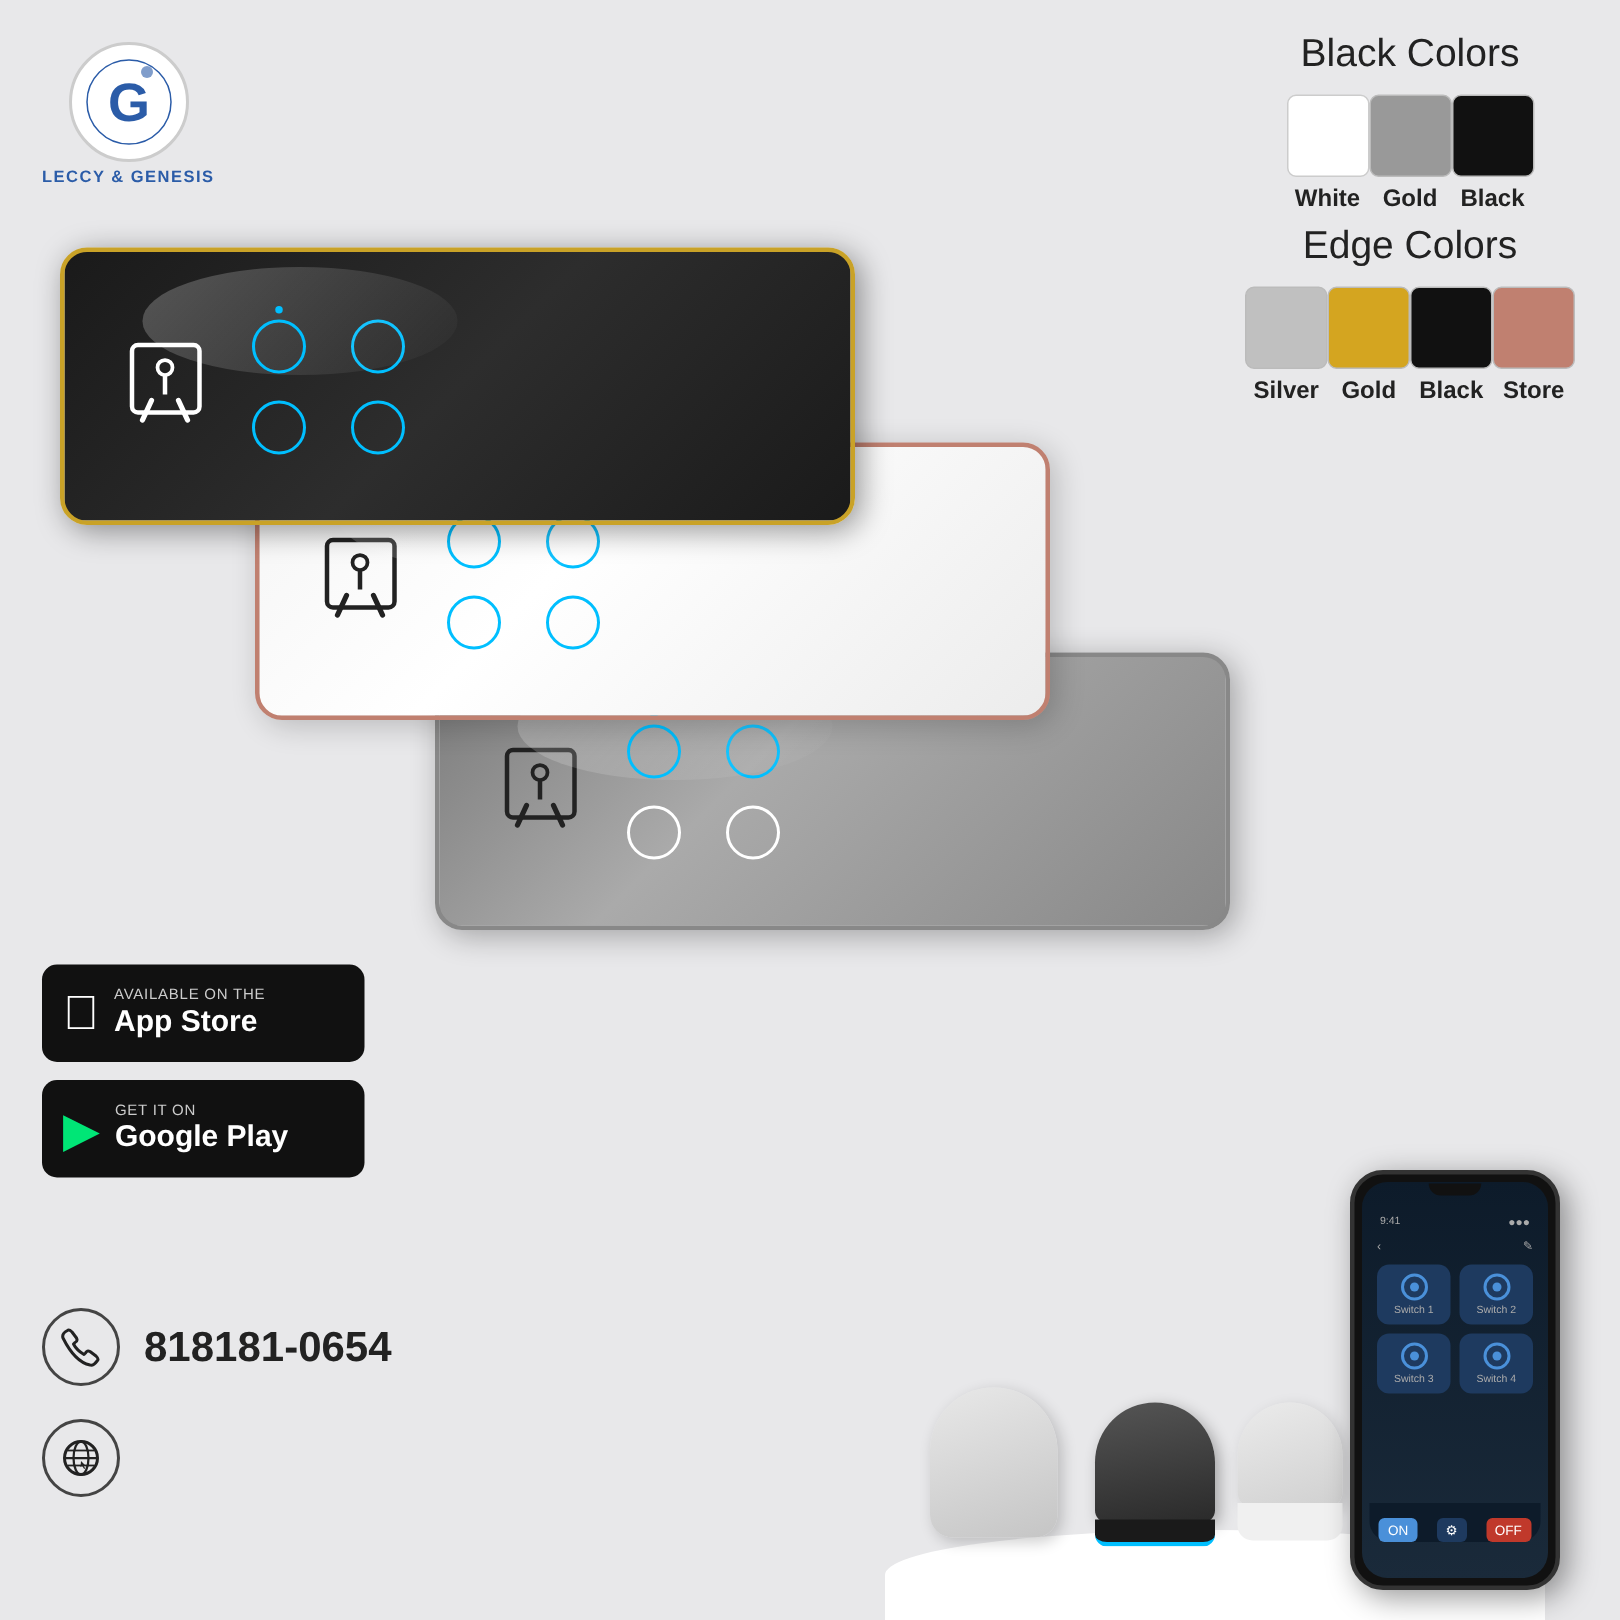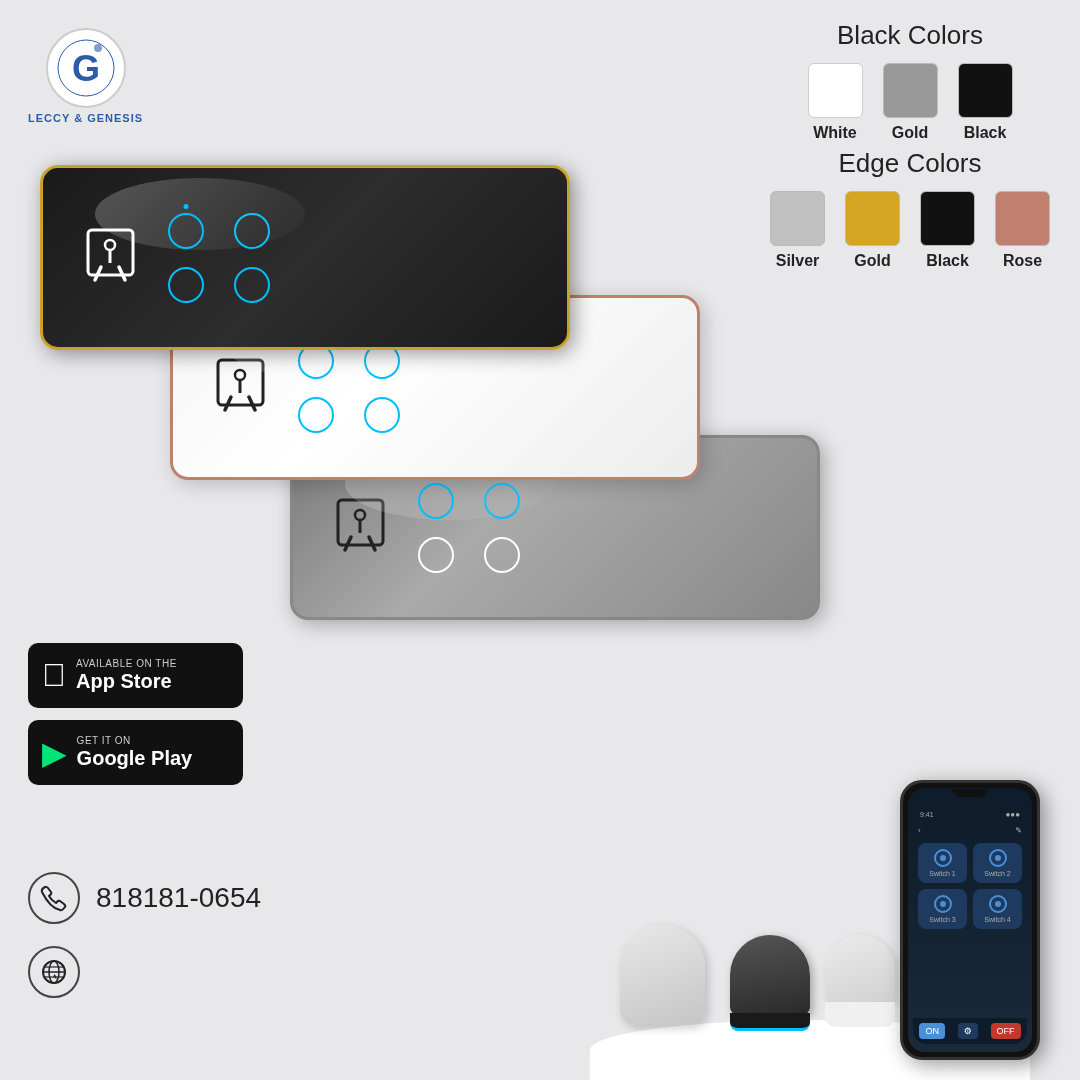--- a/index.html
+++ b/index.html
@@ -52,21 +52,20 @@
       text-align: center;
     }
     .section-title {
       font-size: 26px;
       font-weight: 400;
       color: #222;
       margin-bottom: 12px;
     }
     .color-swatches {
       display: flex;
-      gap: 20px;
       justify-content: center;
       margin-bottom: 6px;
       text-align: center;
     }
     .swatch-item {
       display: flex;
       flex-direction: column;
       align-items: center;
       gap: 6px;
     }
@@ -218,21 +217,21 @@
       border: 2px solid #444;
       display: flex;
       align-items: center;
       justify-content: center;
       font-size: 22px;
       flex-shrink: 0;
     }
     .contact-text {
       font-size: 28px;
       color: #222;
-      font-weight: 400;
+      font-weight: 700;
     }
 
     
     .devices-area {
       position: absolute;
       bottom: 0;
       right: 20px;
       width: 500px;
       height: 340px;
     }
@@ -377,21 +376,21 @@
     <div class="swatch-item">
       <div class="swatch" style="background:#d4a520;"></div>
       <span class="swatch-label">Gold</span>
     </div>
     <div class="swatch-item">
       <div class="swatch" style="background:#111111;"></div>
       <span class="swatch-label">Black</span>
     </div>
     <div class="swatch-item">
       <div class="swatch" style="background:#c08070;"></div>
-      <span class="swatch-label">Rose</span>
+      <span class="swatch-label">Store</span>
     </div>
   </div>
 </div>
 
 <div class="panels-container">
 
   <div class="panel-black">
     <div class="panel-highlight"></div>
     <svg class="socket-icon" viewBox="0 0 75 85">
 
@@ -551,21 +550,21 @@
             <span class="switch-label">Switch 3</span>
           </div>
           <div class="phone-switch-item">
             <div class="switch-icon-circle">
                 <div class="switch-icon-inner"></div>
               </div>
             <span class="switch-label">Switch 4</span>
           </div>
         </div>
 
-        <div style="position:absolute;bottom:8px;left:5px;right:5px;height:26px;background:#0d1b2a;border-radius:0 0 14px 14px;display:flex;align-items:center;justify-content:space-around;">
+        <div style="position:absolute;bottom:24px;left:5px;right:5px;height:26px;background:#0d1b2a;border-radius:0 0 14px 14px;display:flex;align-items:flex-end;justify-content:space-around;">
           <span class="phone-btn active">ON</span>
           <span class="phone-btn">⚙</span>
           <span class="phone-btn off">OFF</span>
         </div>
       </div>
     </div>
   </div>
 </div>
 
 </body></html>

